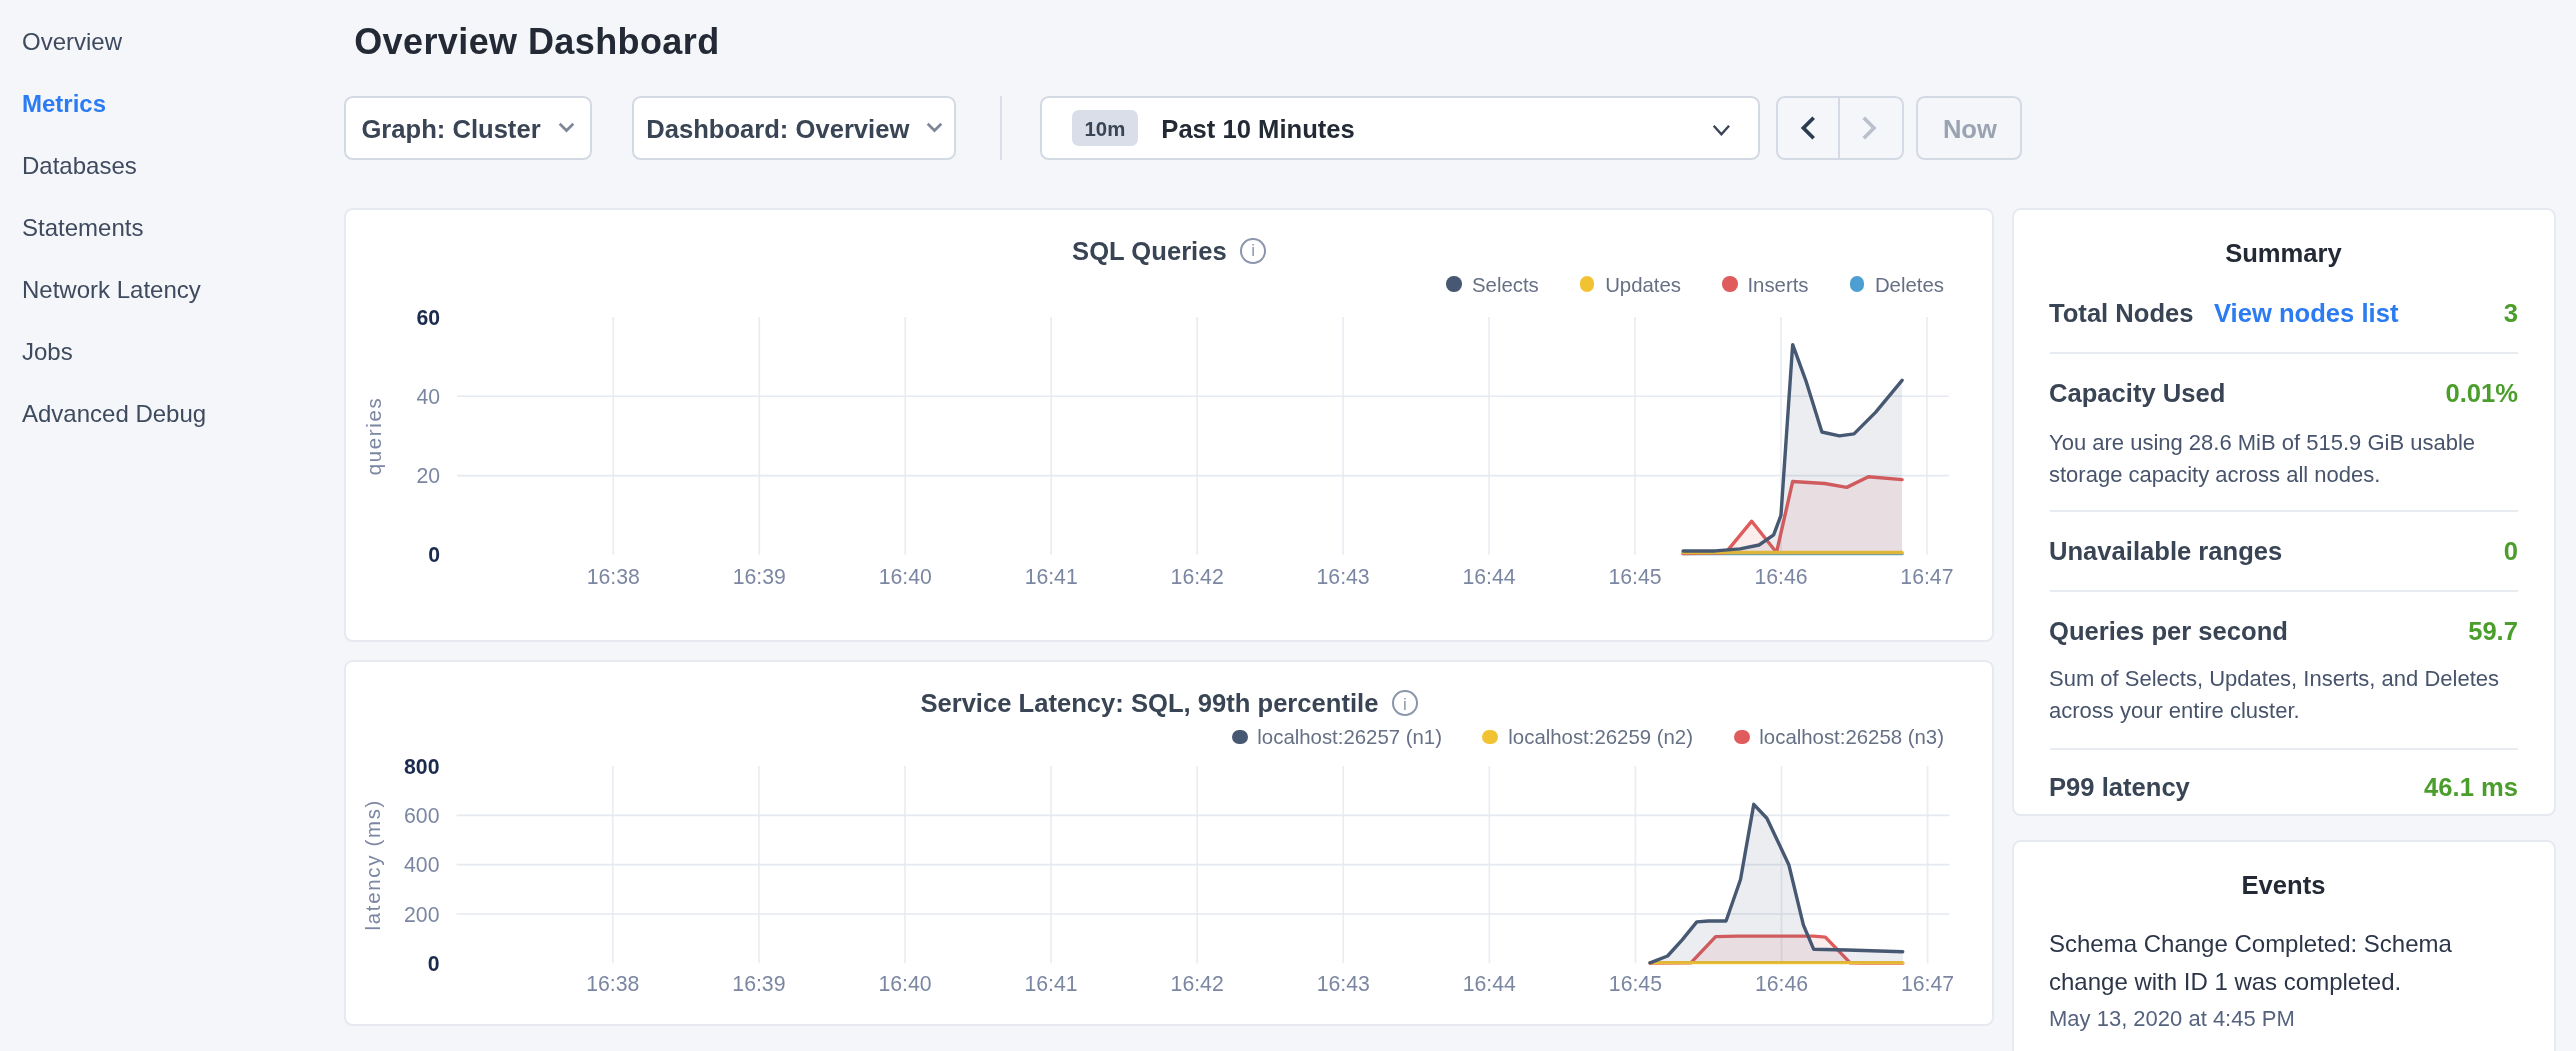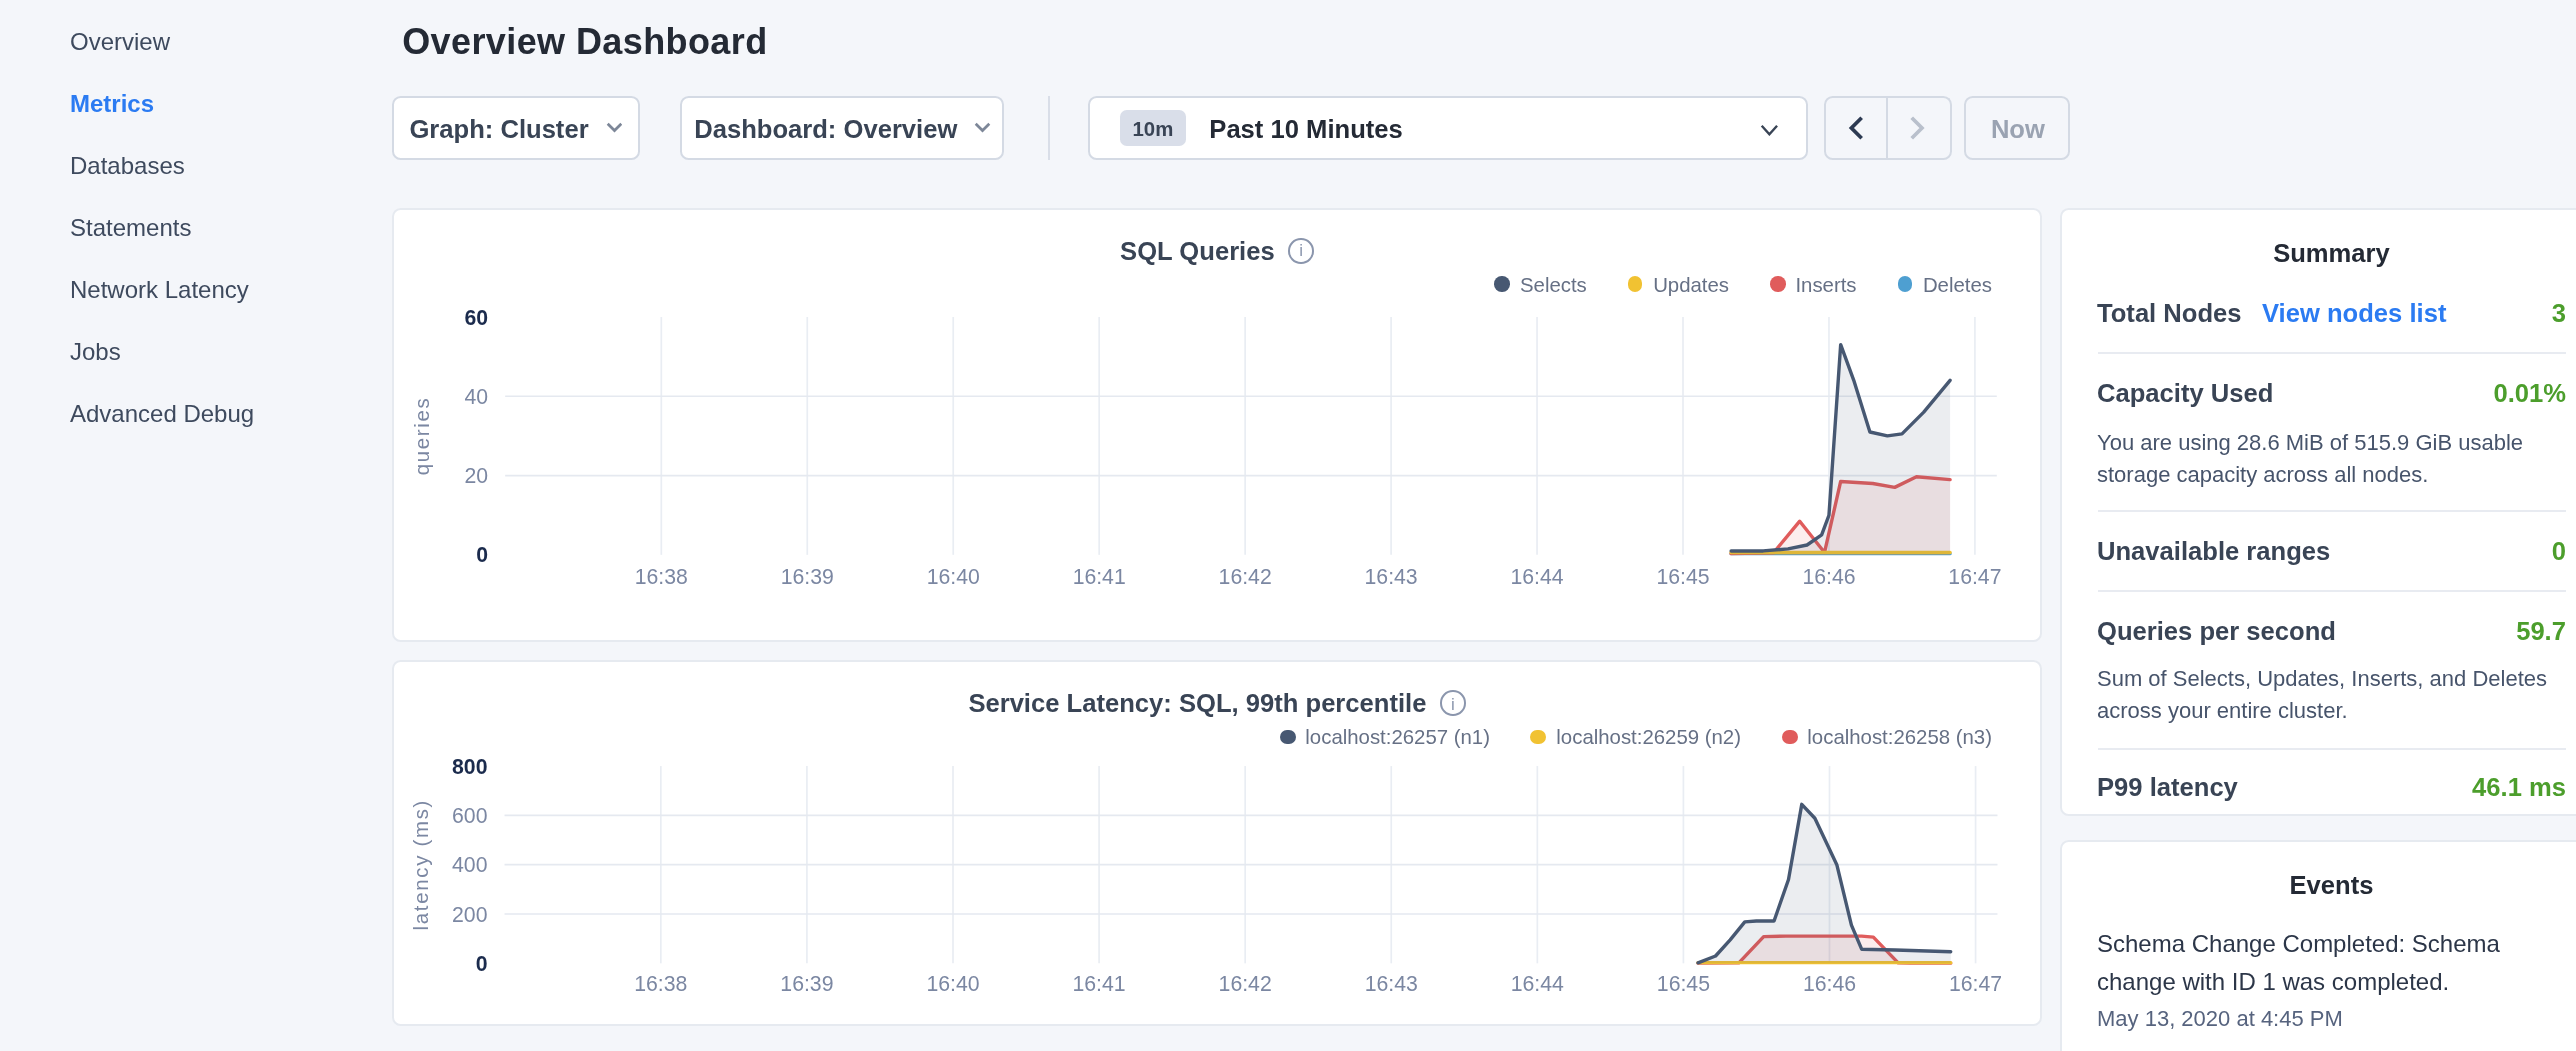--- a/index.html
+++ b/index.html
@@ -1,18 +1,18 @@
 <!DOCTYPE html>
 <html style="font-size:13.6px"><head>
 <meta charset="utf-8">
 <style>
   * { margin:0; padding:0; box-sizing:border-box; }
   html,body { width:2576px; height:1051px; overflow:hidden; background:#f4f6fa; }
   body { font-family:"Liberation Sans", sans-serif; }
-  .viewport { width:2576px; height:1051px; overflow:hidden;padding-left:48px; }
+  .viewport { width:2576px; height:1051px; overflow:hidden; }
   .page { width:1288px; height:526px; transform:scale(2); transform-origin:0 0; position:relative; background:#f4f6fa; }
 
   
   .sidebar { position:absolute; left:0; top:0; width:172px; padding:5.1px 0 0 11px; }
   .side-item { height:31px; display:flex; align-items:center; font-size:12px; color:#3e4a5e; cursor:pointer; }
   .side-item.active { color:#2b7bf2; font-weight:700; }
 
   
   .main { position:absolute; left:172px; top:0; width:1106px; }
   h1.title { font-size:18px; font-weight:700; color:#242a35; margin:11px 0 0 5.1px; letter-spacing:0.2px; }

